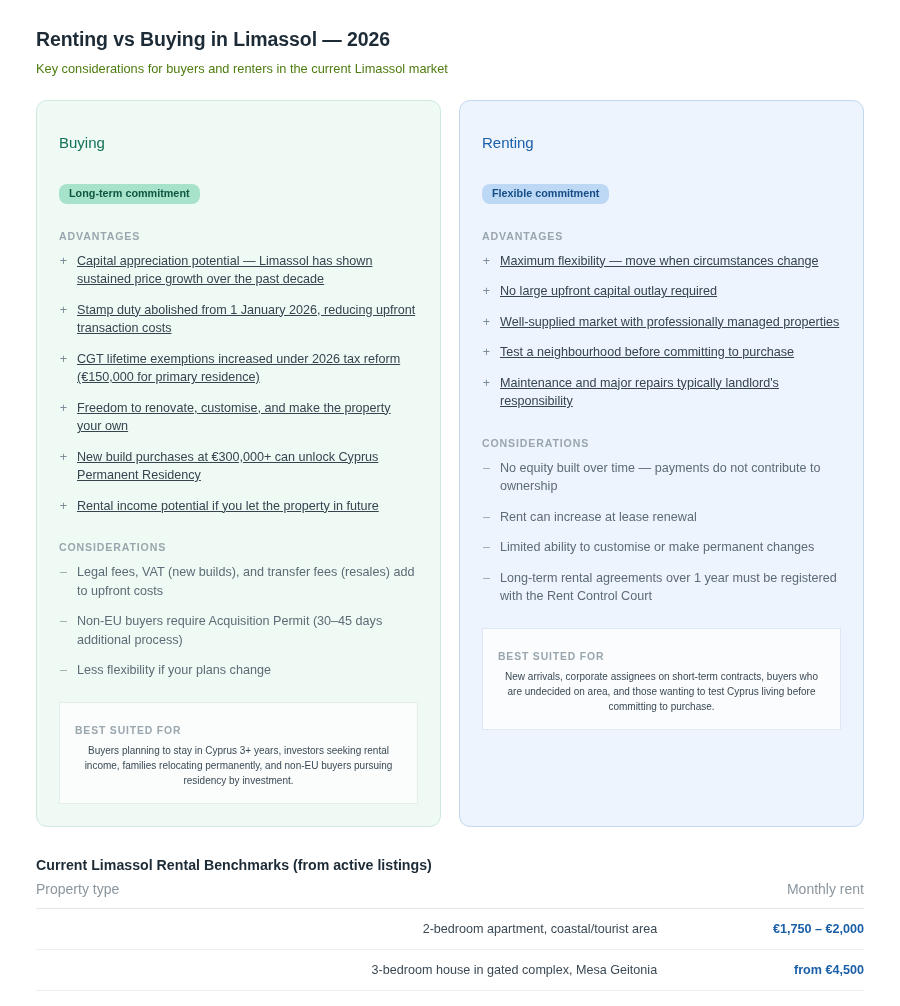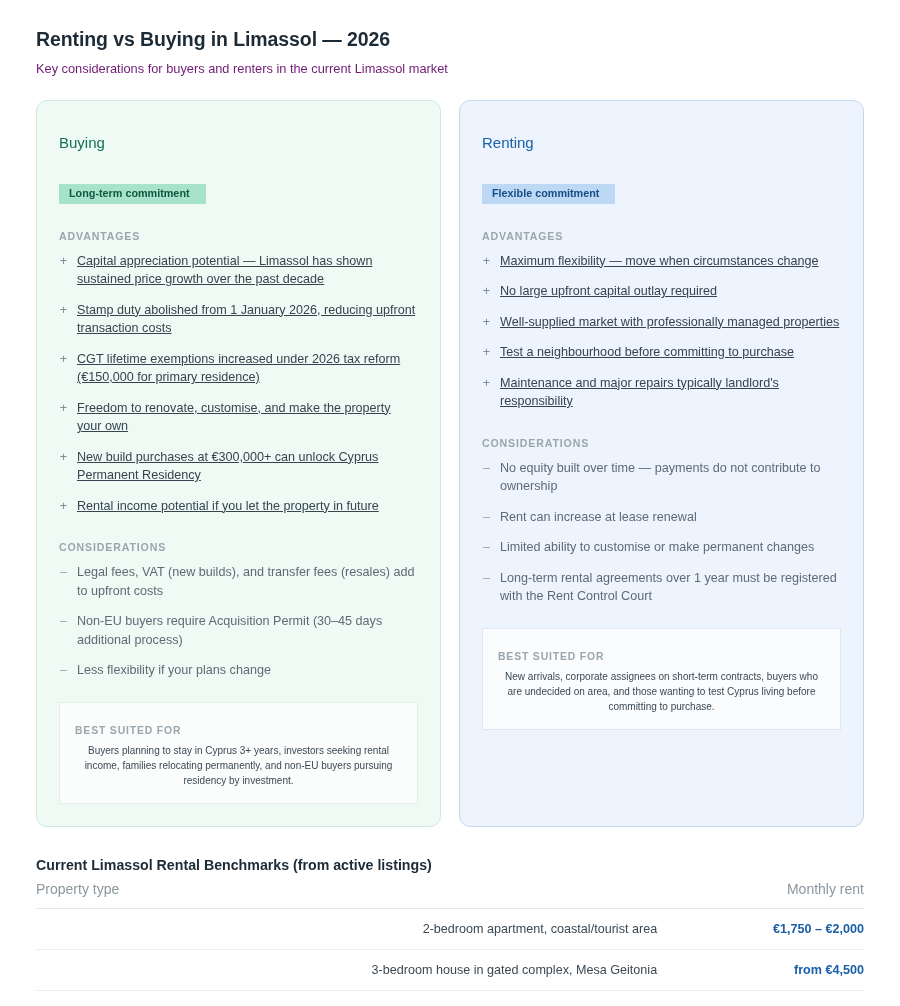--- a/index.html
+++ b/index.html
@@ -23,21 +23,21 @@
   .page-title {
     font-size: 19.5px;
     font-weight: bold;
     color: #1d2b36;
     letter-spacing: -0.1px;
     margin: 0 0 9px 0;
     line-height: 1.2;
   }
   .page-subtitle {
     font-size: 12.8px;
-    color: #701a75;
+    color: #4d7c0f;
     margin: 0 0 22px 0;
     line-height: 1.4;
   }
 
   
   .cards {
     display: flex;
     gap: 18px;
     align-items: stretch;
   }
@@ -62,22 +62,22 @@
     margin: 14px 0 10px 0;
     line-height: 1.1;
   }
   .card.buying .card-title { color: #127257; }
   .card.renting .card-title { color: #1a5fa8; }
 
   .badge {
     display: inline-block;
     font-size: 10.8px;
     font-weight: bold;
-    padding: 4px 16px 5px 10px;
-    border-radius: 0;
+    padding: 4px 10px 5px 10px;
+    border-radius: 8px;
     line-height: 1;
     margin-top: 22px;
   }
   .card.buying .badge {
     background: #a7e3cb;
     color: #0f5742;
   }
   .card.renting .badge {
     background: #bcd8f4;
     color: #164d86;

